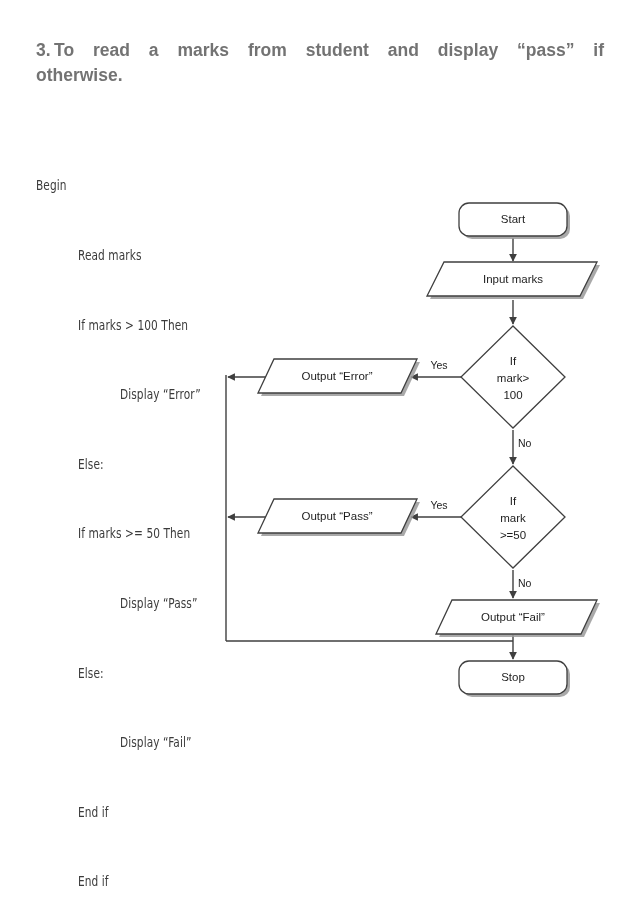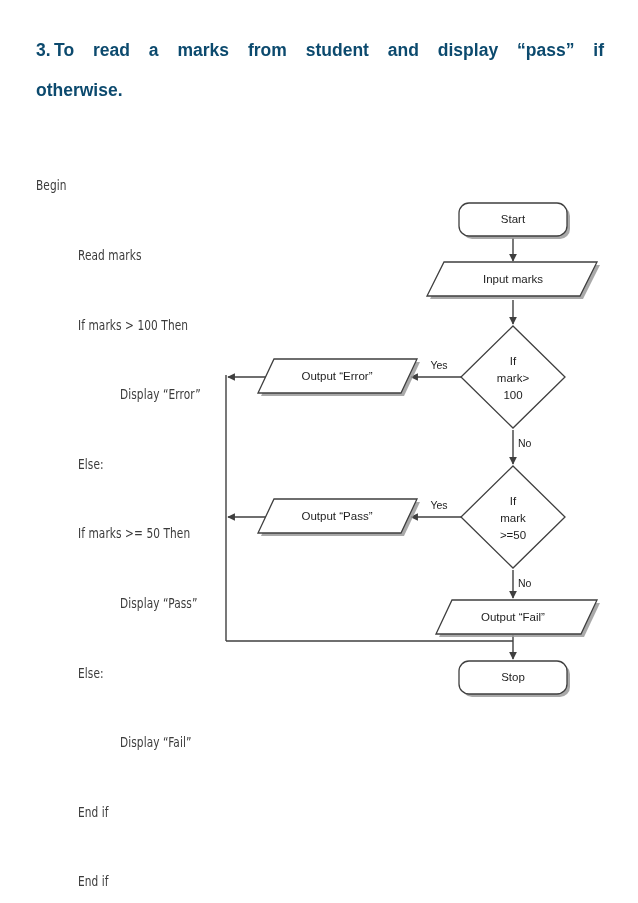--- a/index.html
+++ b/index.html
@@ -14,39 +14,38 @@
     font-family: "Liberation Sans", sans-serif;
     overflow: hidden;
   }
 
   
   #question-title {
     position: absolute;
     left: 36px;
     top: 38px;
     width: 568px;
-    color: #0c4a6e;
+    color: #737373;
     font-family: "Liberation Sans", sans-serif;
     font-weight: bold;
     font-size: 17.5px;
     line-height: 25px;
     text-align: justify;
   }
   #question-title .qnum {
     display: inline-block;
     width: 18px;
   }
   #question-title .tline {
     display: block;
     text-align: justify;
     text-align-last: justify;
   }
   #question-title .tline.last {
     text-align-last: left;
-    margin-top: 15px;
   }
   #question-title .tline.first {
     text-indent: 0;
     text-align-last: justify;
   }
 
   
   #pseudocode {
     position: absolute;
     left: 36px;

